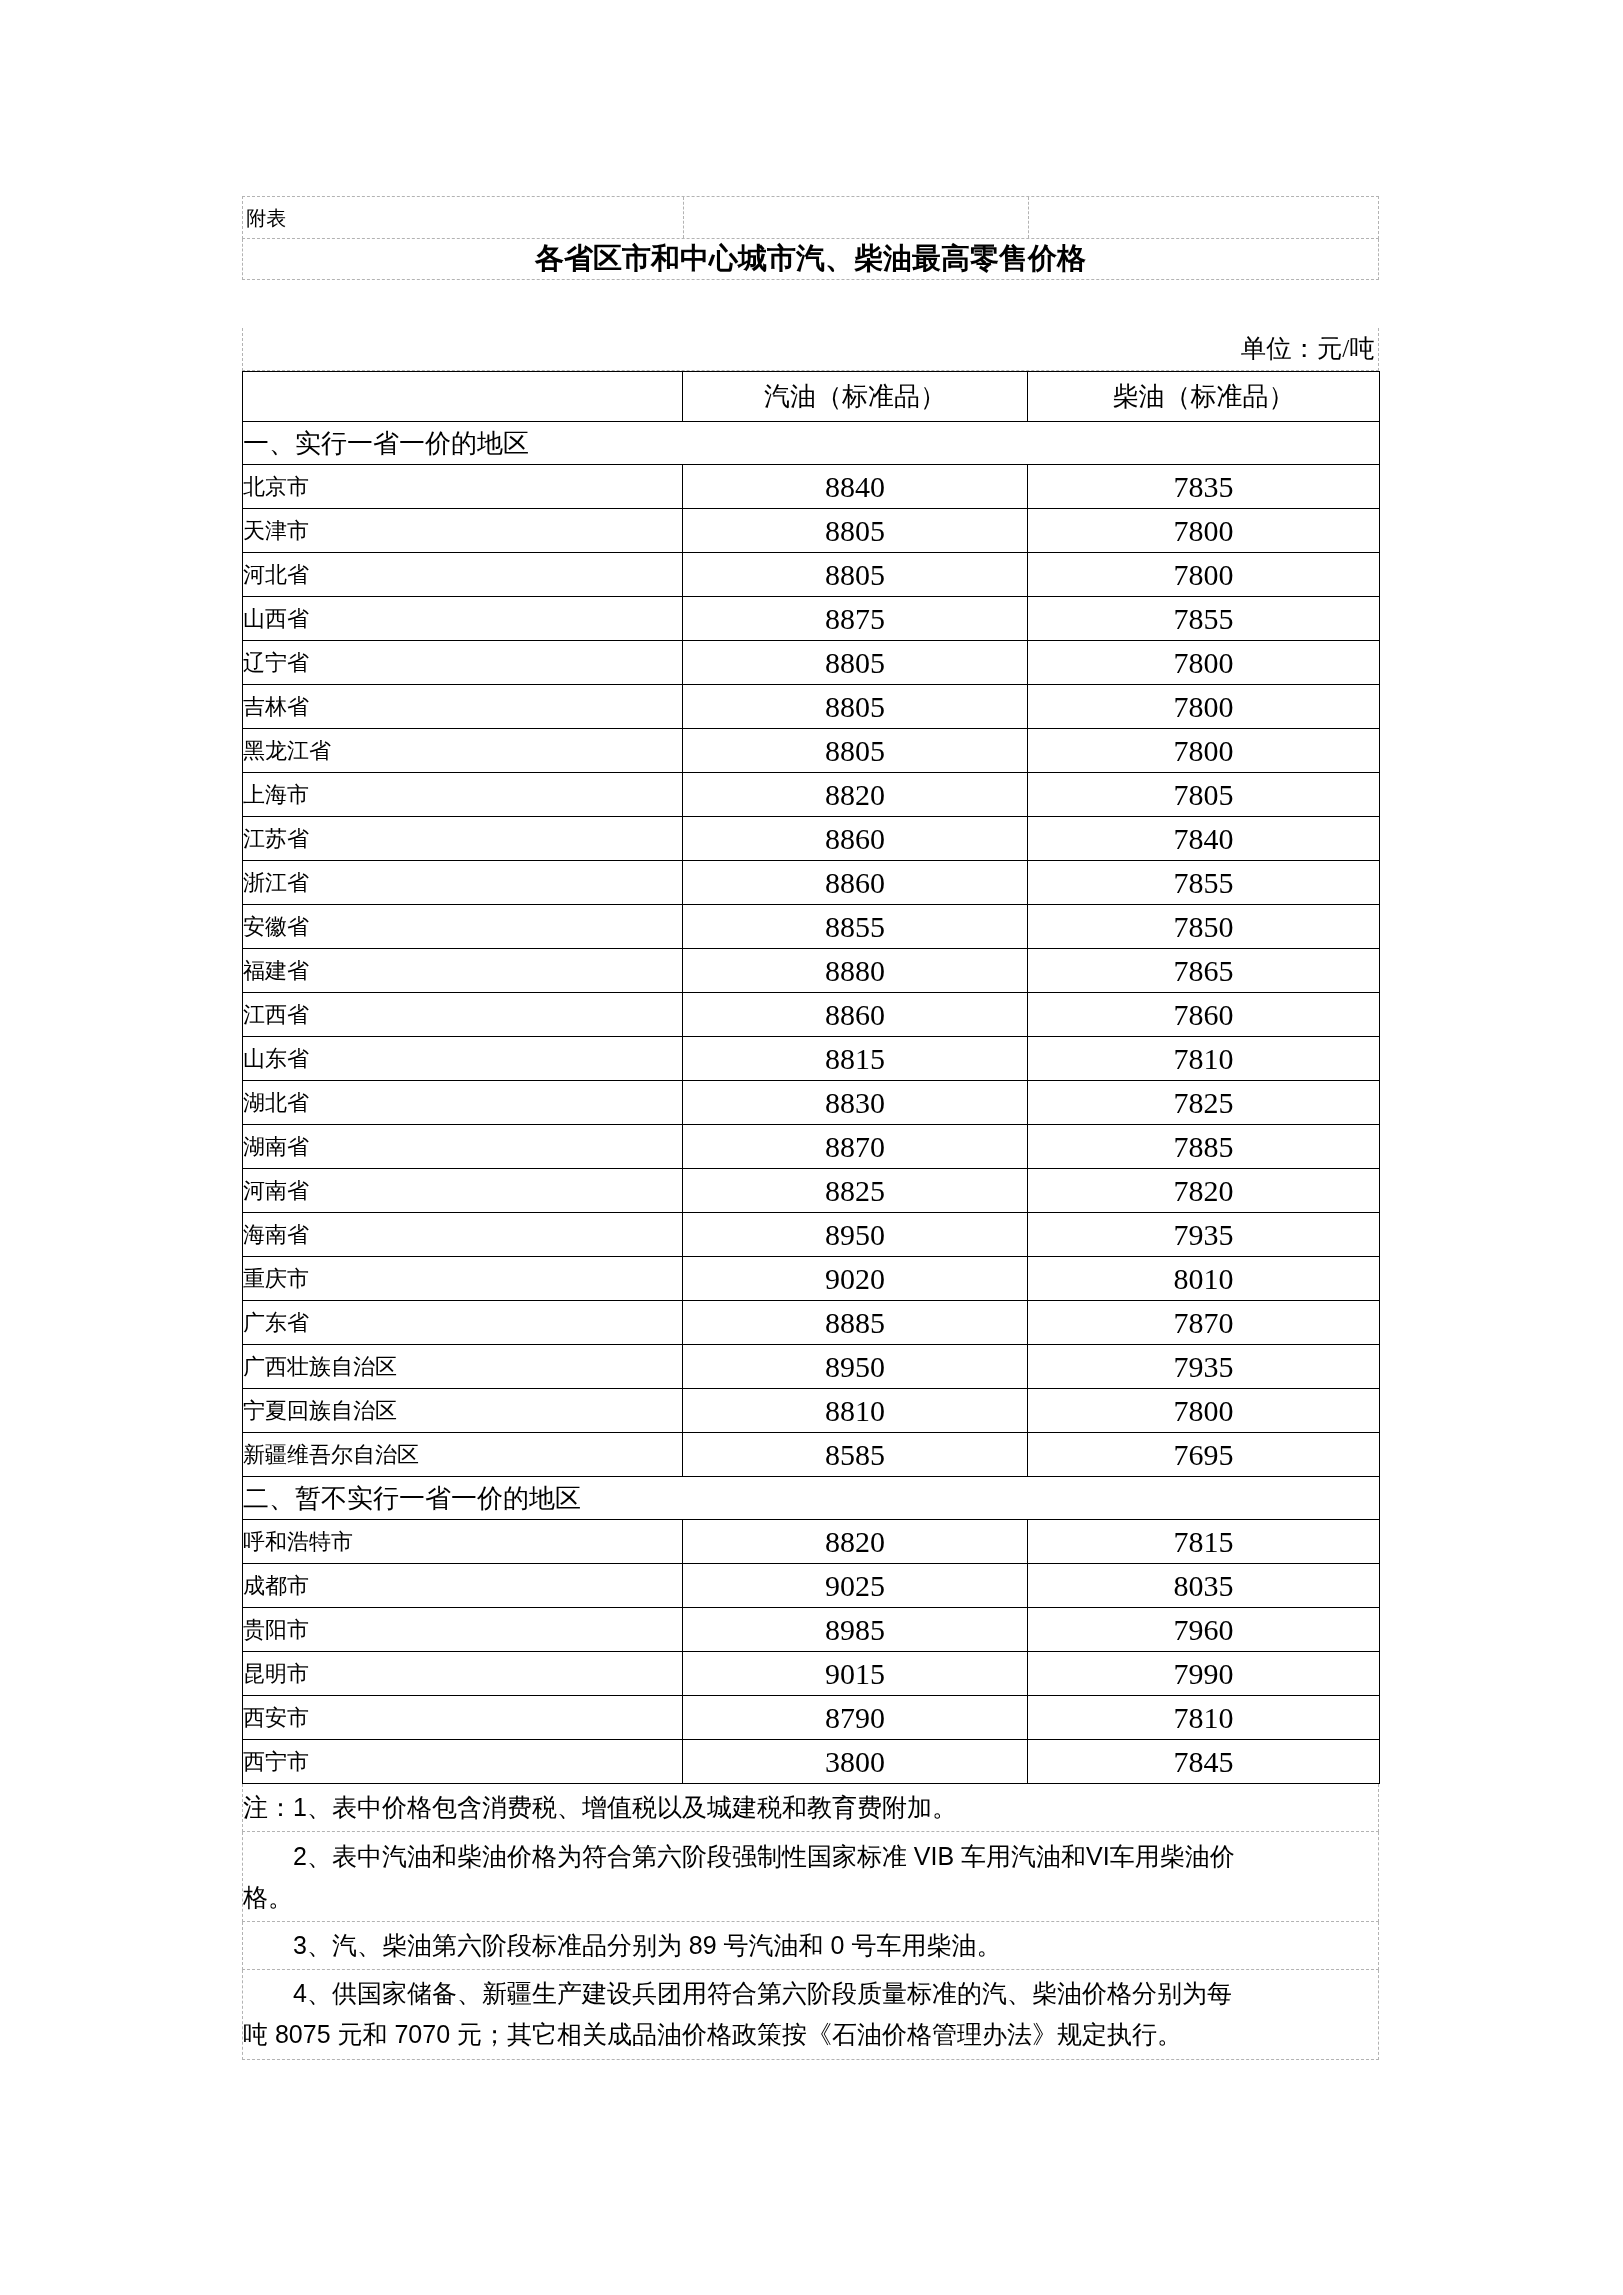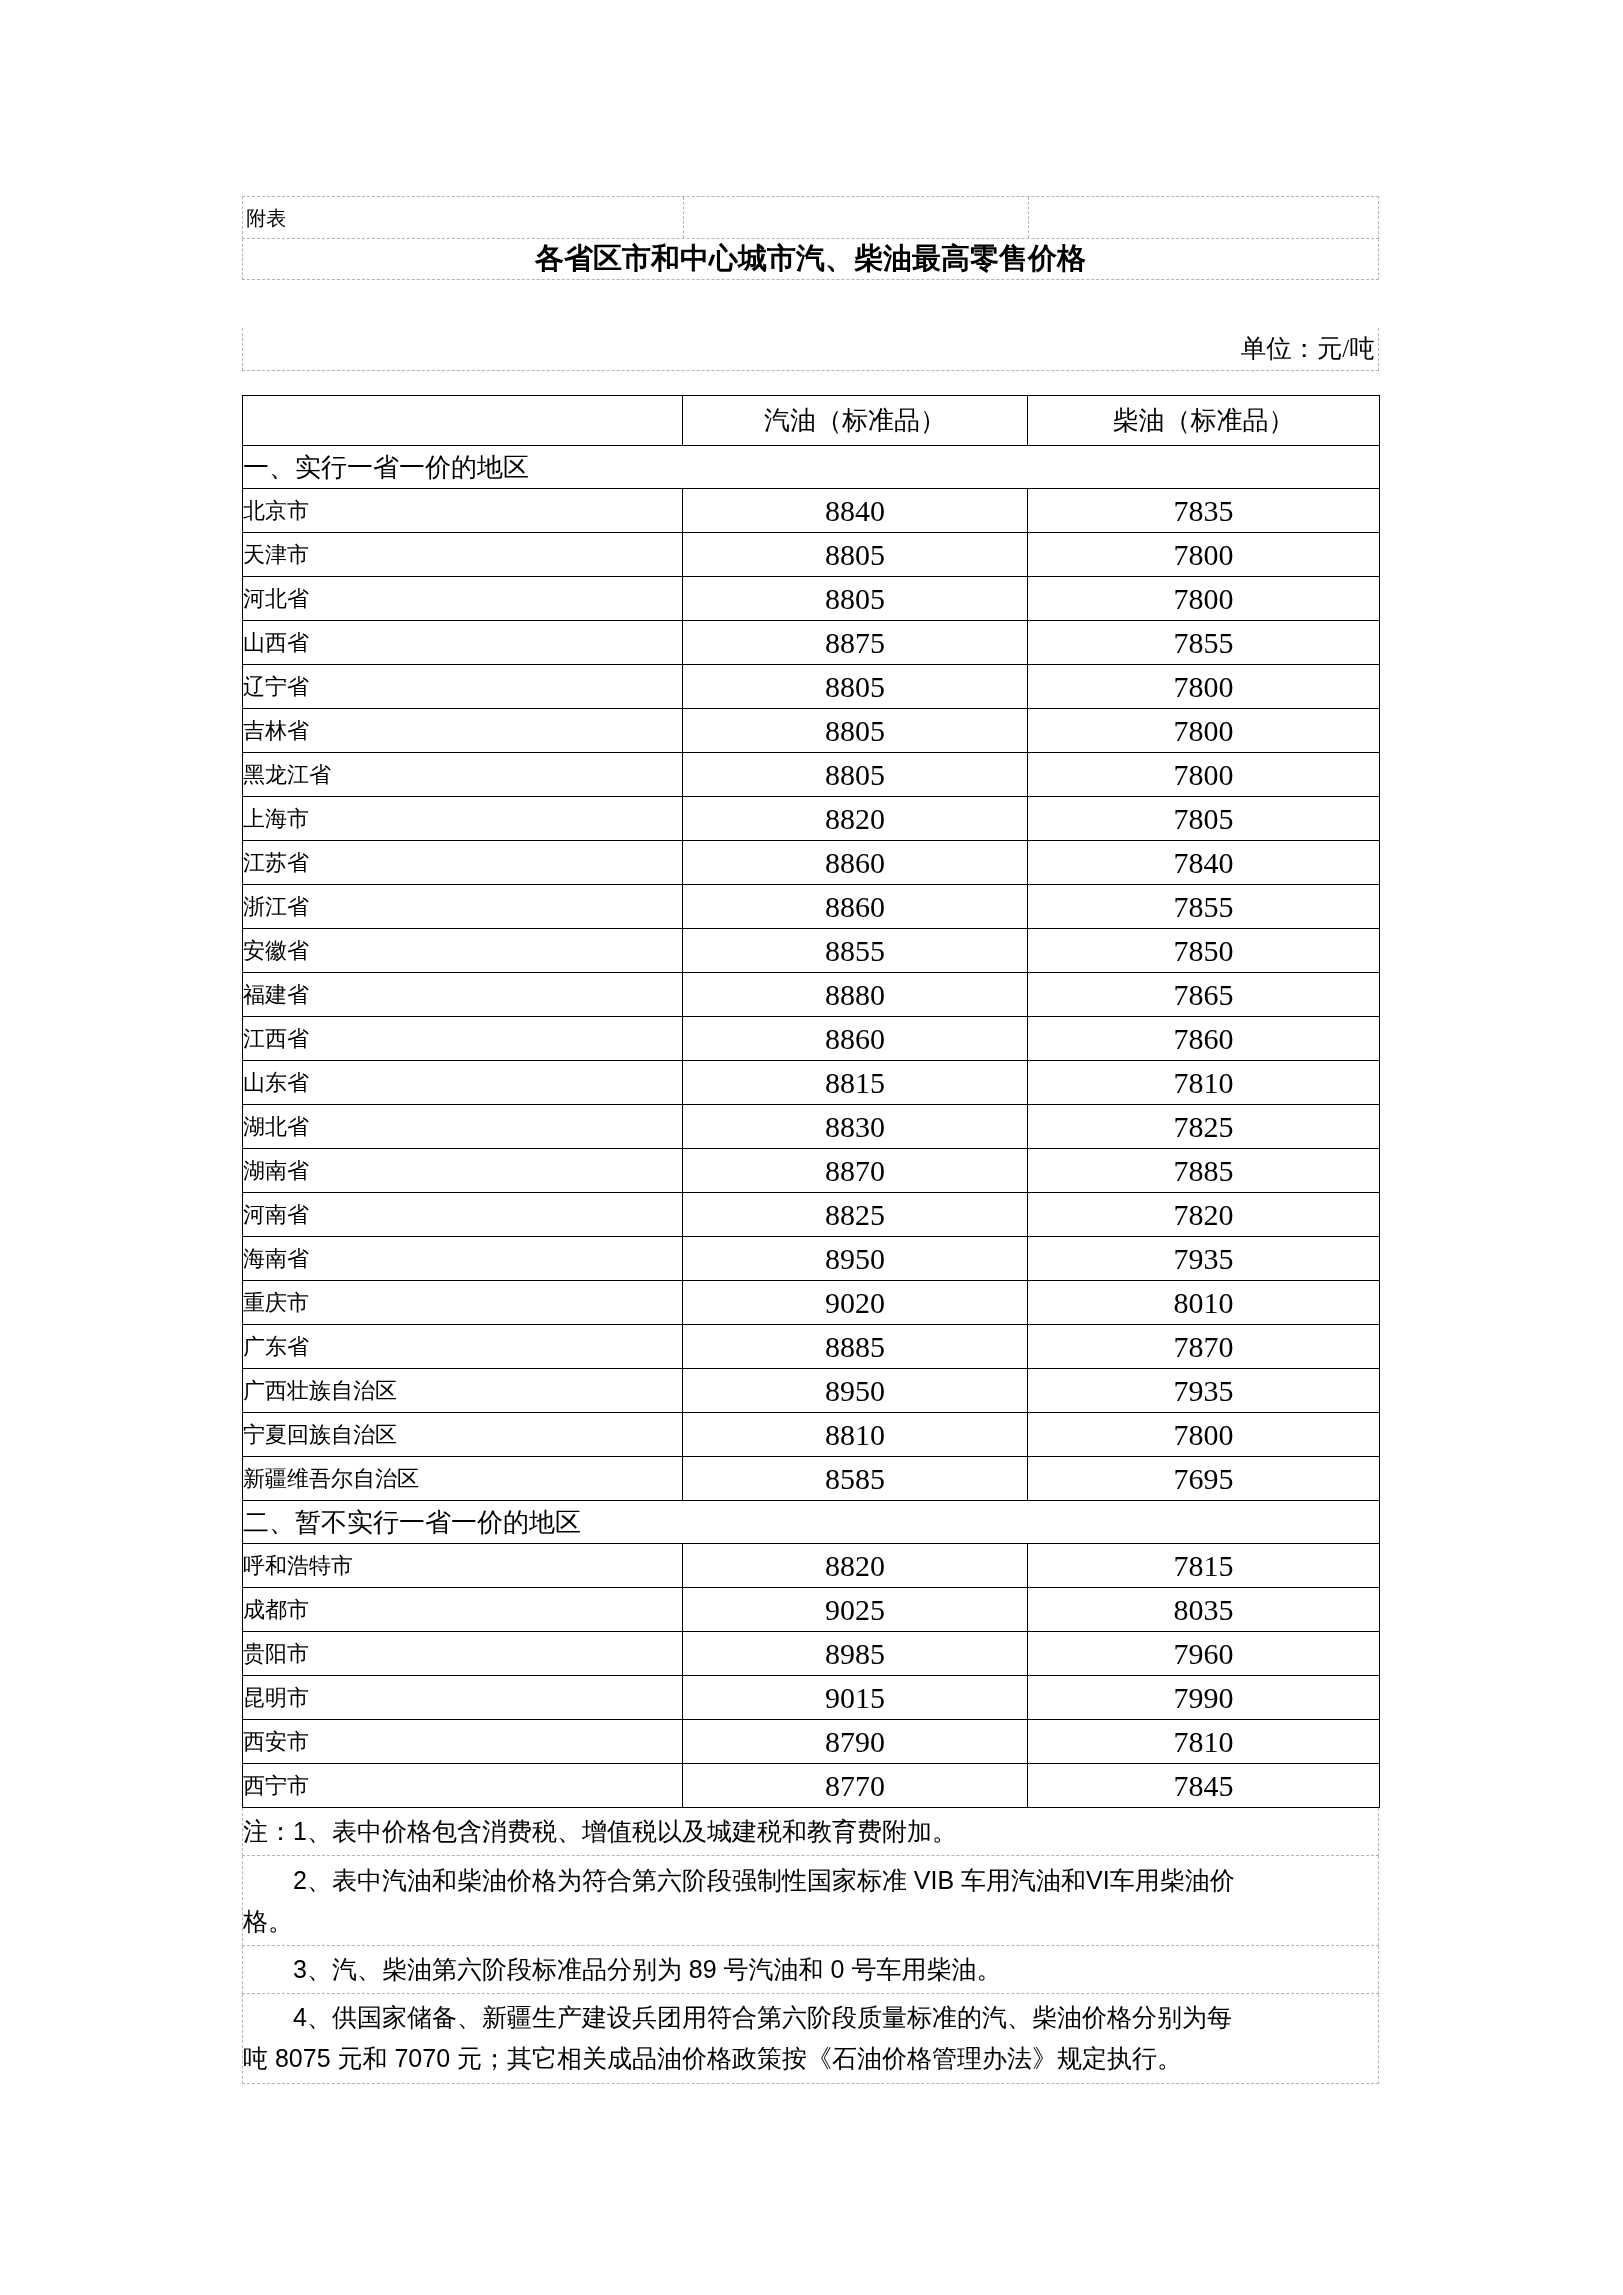--- a/index.html
+++ b/index.html
@@ -64,21 +64,20 @@
     padding-right: 3.2px;
     box-sizing: border-box;
     margin-top: 48px;
   }
   
   table.main {
     border-collapse: collapse;
     table-layout: fixed;
     width: 1137px;
     border: 1.6px solid #000;
-    margin-top: 24px;
   }
   table.main th, table.main td {
     border: 1.1px solid #000;
     padding: 0;
     vertical-align: middle;
     font-weight: normal;
   }
   table.main thead tr { height: 50px; }
   table.main thead th {
     font-family: "Liberation Sans", sans-serif;
@@ -292,21 +291,21 @@
           <td class="num-cell">9015</td>
           <td class="num-cell">7990</td>
         </tr>
         <tr class="data-row">
           <td class="region-cell">西安市</td>
           <td class="num-cell">8790</td>
           <td class="num-cell">7810</td>
         </tr>
         <tr class="data-row">
           <td class="region-cell">西宁市</td>
-          <td class="num-cell">8770</td>
+          <td class="num-cell">3800</td>
           <td class="num-cell">7845</td>
         </tr>
       </tbody>
   </table>
 
   <div id="notes">
       <div class="note-row">
         <div class="note-line">注：1、表中价格包含消费税、增值税以及城建税和教育费附加。</div>
       </div>
       <div class="note-row">

